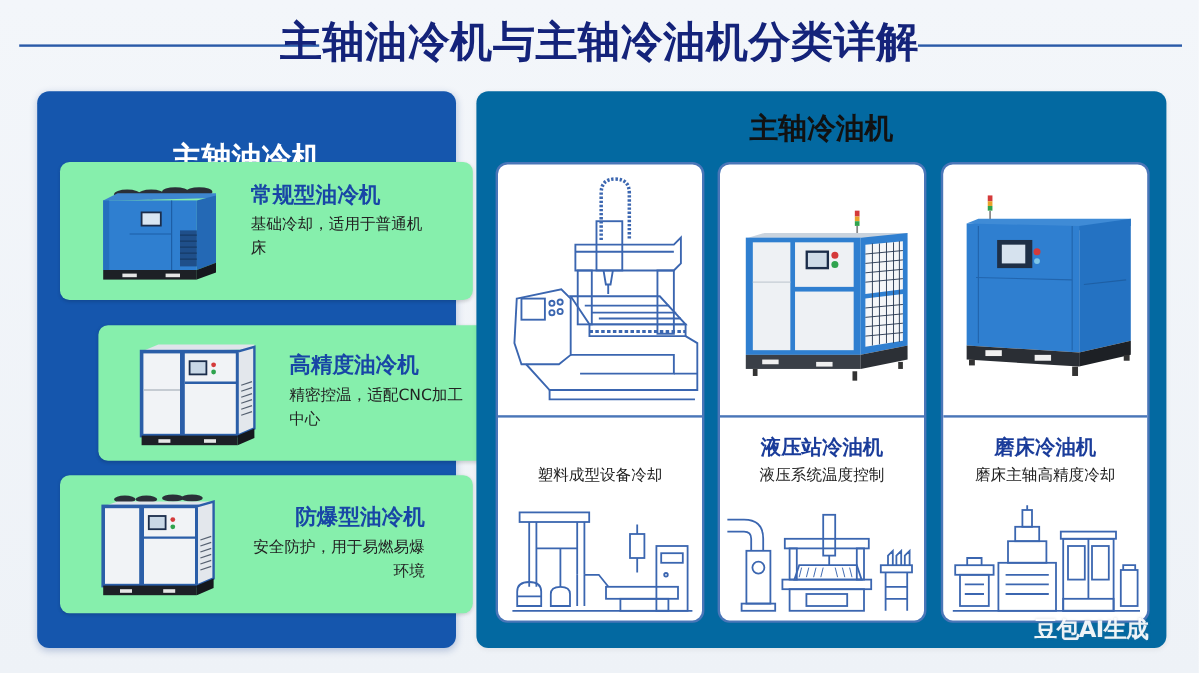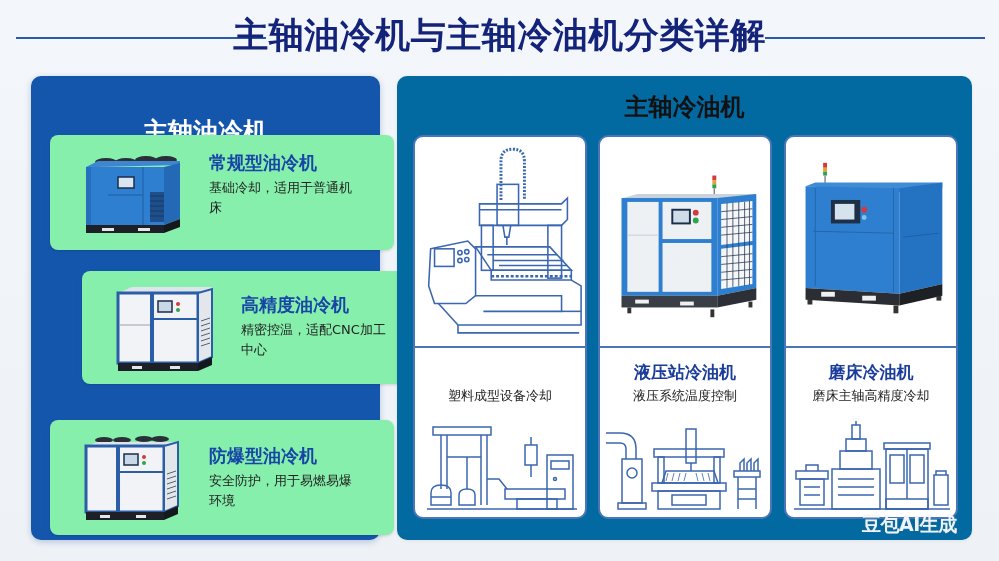--- a/index.html
+++ b/index.html
@@ -137,21 +137,21 @@
       <polygon points="98,82 112,76 112,84 98,90" fill="#15181d"></polygon>
       <rect x="32" y="85" width="10" height="3" fill="#e5e5e5"></rect>
       <rect x="70" y="85" width="10" height="3" fill="#e5e5e5"></rect>
     </svg>
     <div class="text" style="top:22px;">
       <div class="title">高精度油冷机</div>
       <div class="desc">精密控温，适配CNC加工中心</div>
     </div>
   </div>
 
-  <div class="item-card" style="top:344px;height:115px;">
+  <div class="item-card" style="top:320px;height:115px;text-align:right;">
     <svg class="thumb" viewBox="0 0 120 98">
       <ellipse cx="36" cy="10" rx="9" ry="3" fill="#2a2f38"></ellipse>
       <ellipse cx="54" cy="10" rx="9" ry="3" fill="#2a2f38"></ellipse>
       <ellipse cx="76" cy="9" rx="9" ry="3" fill="#2a2f38"></ellipse>
       <ellipse cx="92" cy="9" rx="9" ry="3" fill="#2a2f38"></ellipse>
       <polygon points="18,16 30,12 110,12 110,15 30,16" fill="#dfe4ea"></polygon>
       <rect x="18" y="16" width="78" height="66" fill="#f1f3f6" stroke="#2b5ea8" stroke-width="3"></rect>
       <polygon points="96,16 110,12 110,76 96,82" fill="#e3e7ec" stroke="#2b5ea8" stroke-width="2"></polygon>
       <line x1="50" y1="16" x2="50" y2="82" stroke="#2b5ea8" stroke-width="4"></line>
       <rect x="56" y="24" width="14" height="11" fill="#c9d8e6" stroke="#1b2d4a" stroke-width="1.5"></rect>

